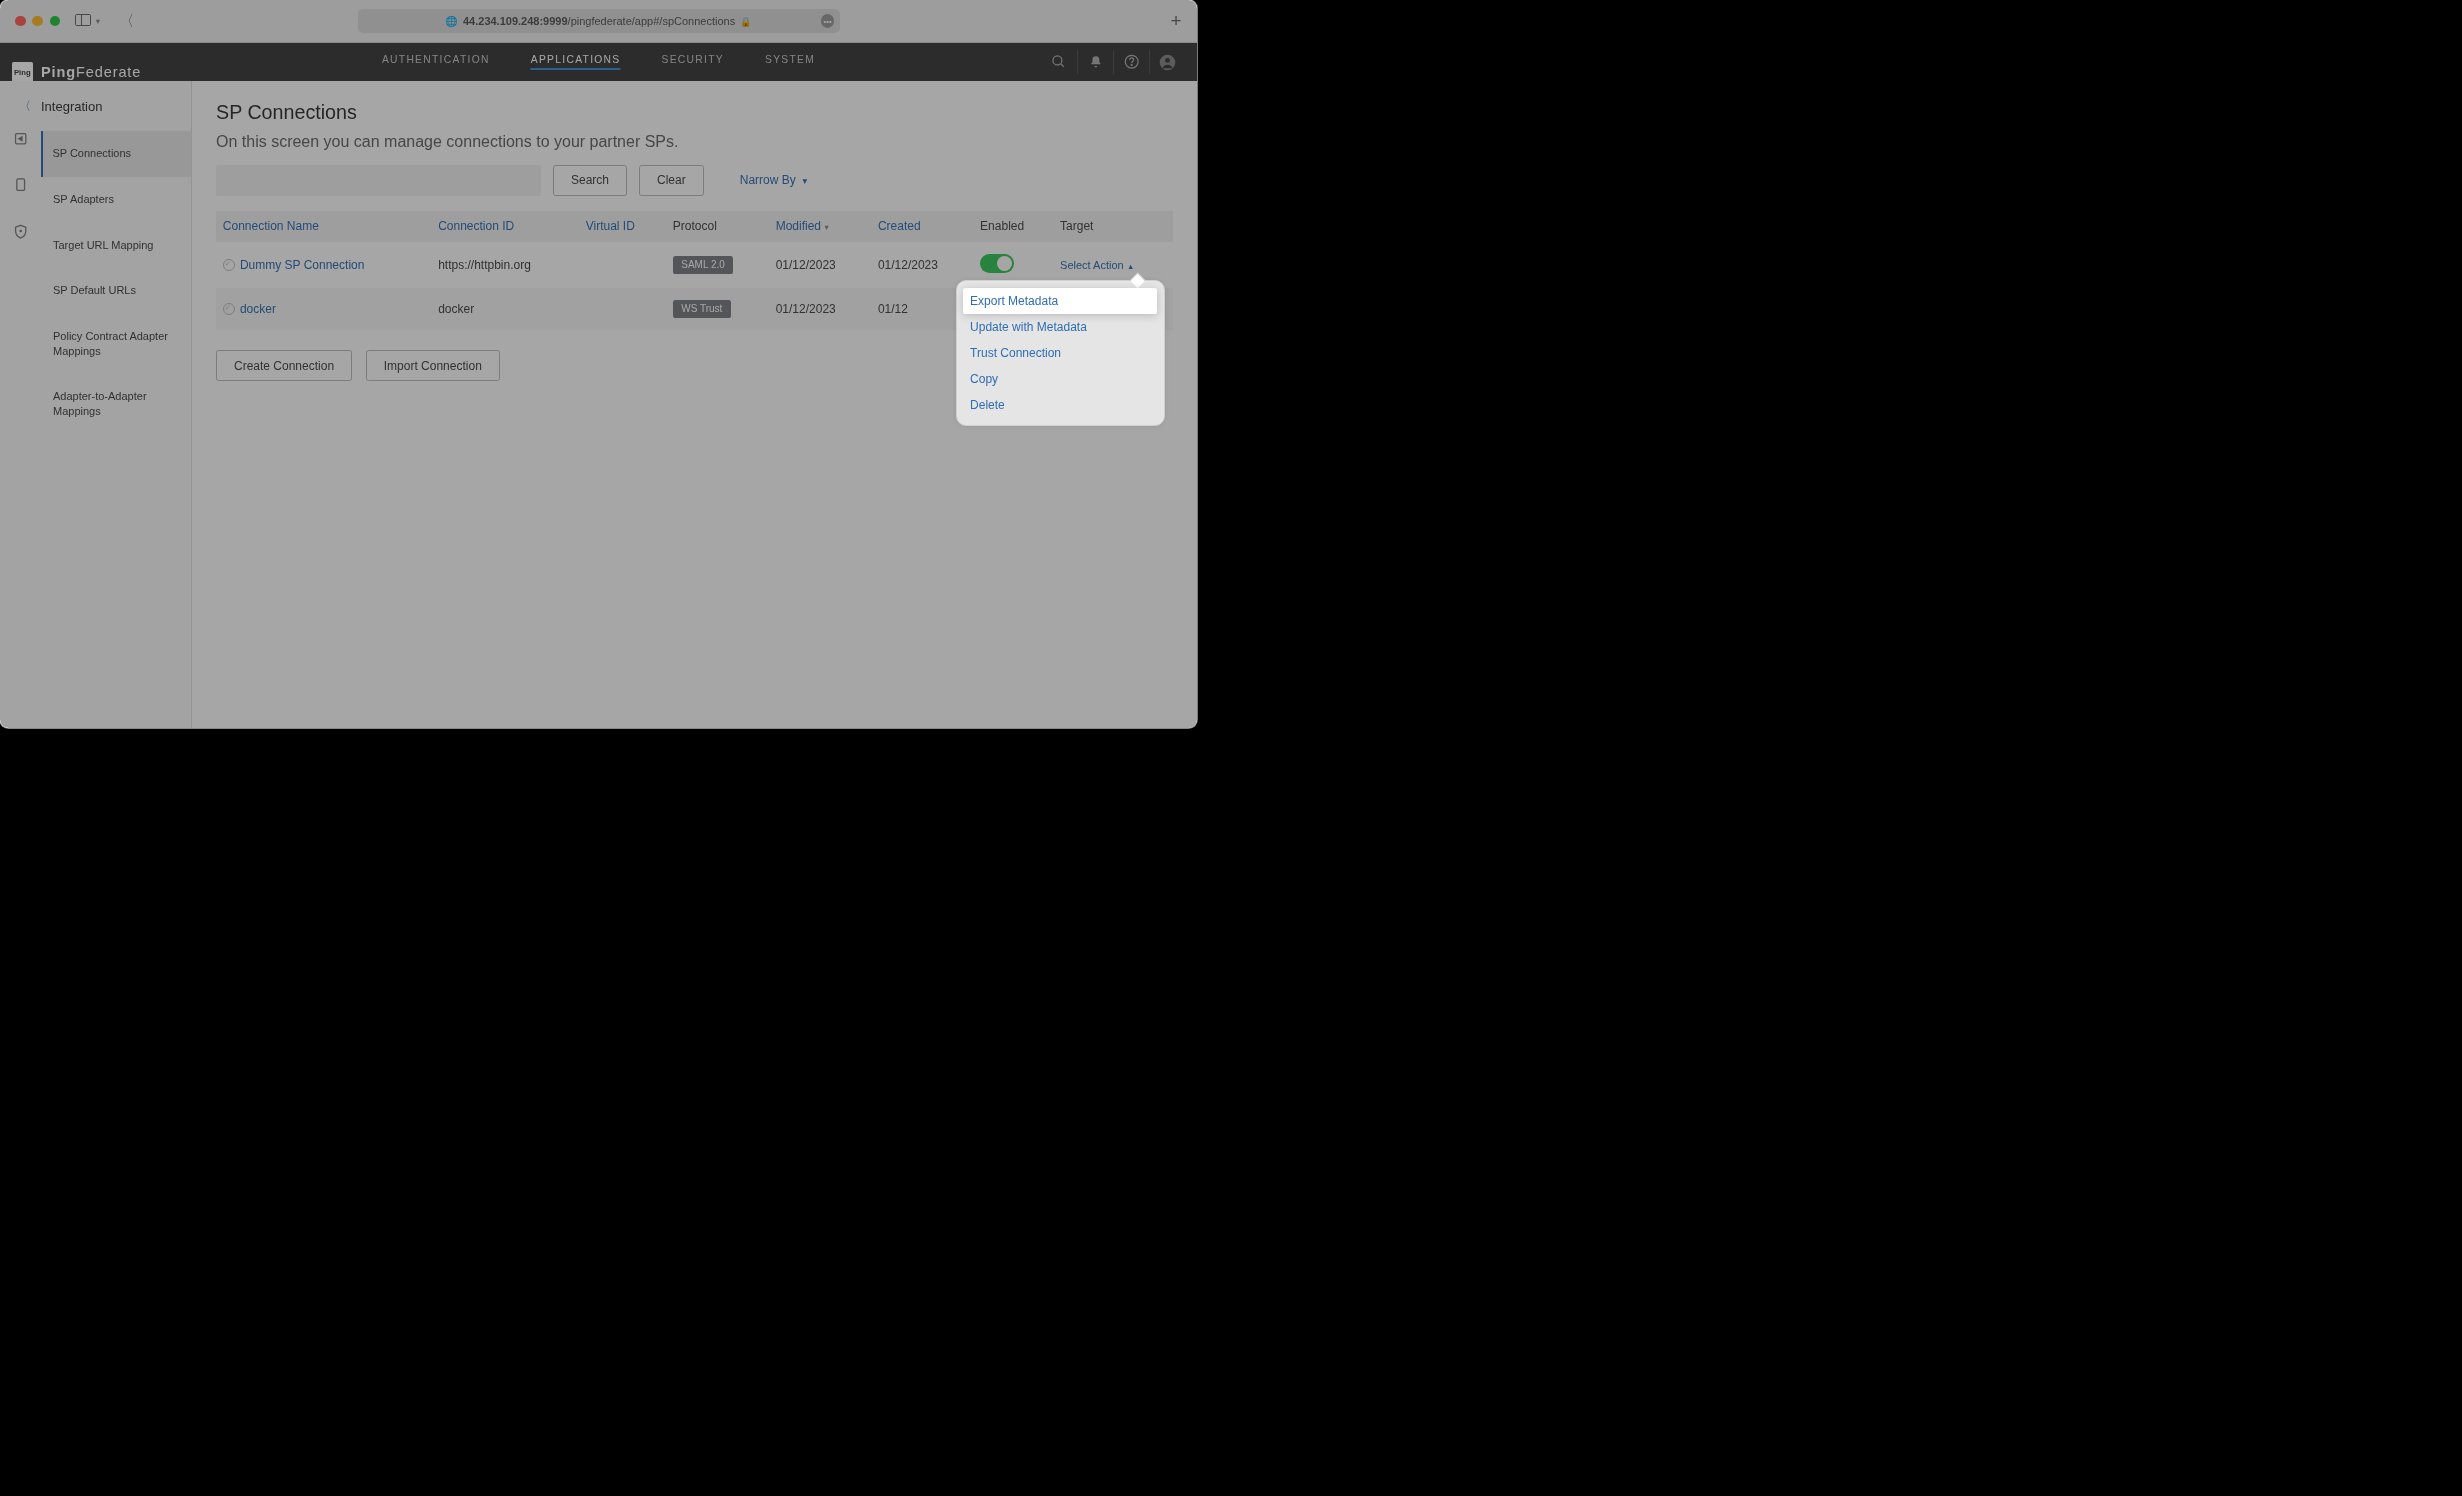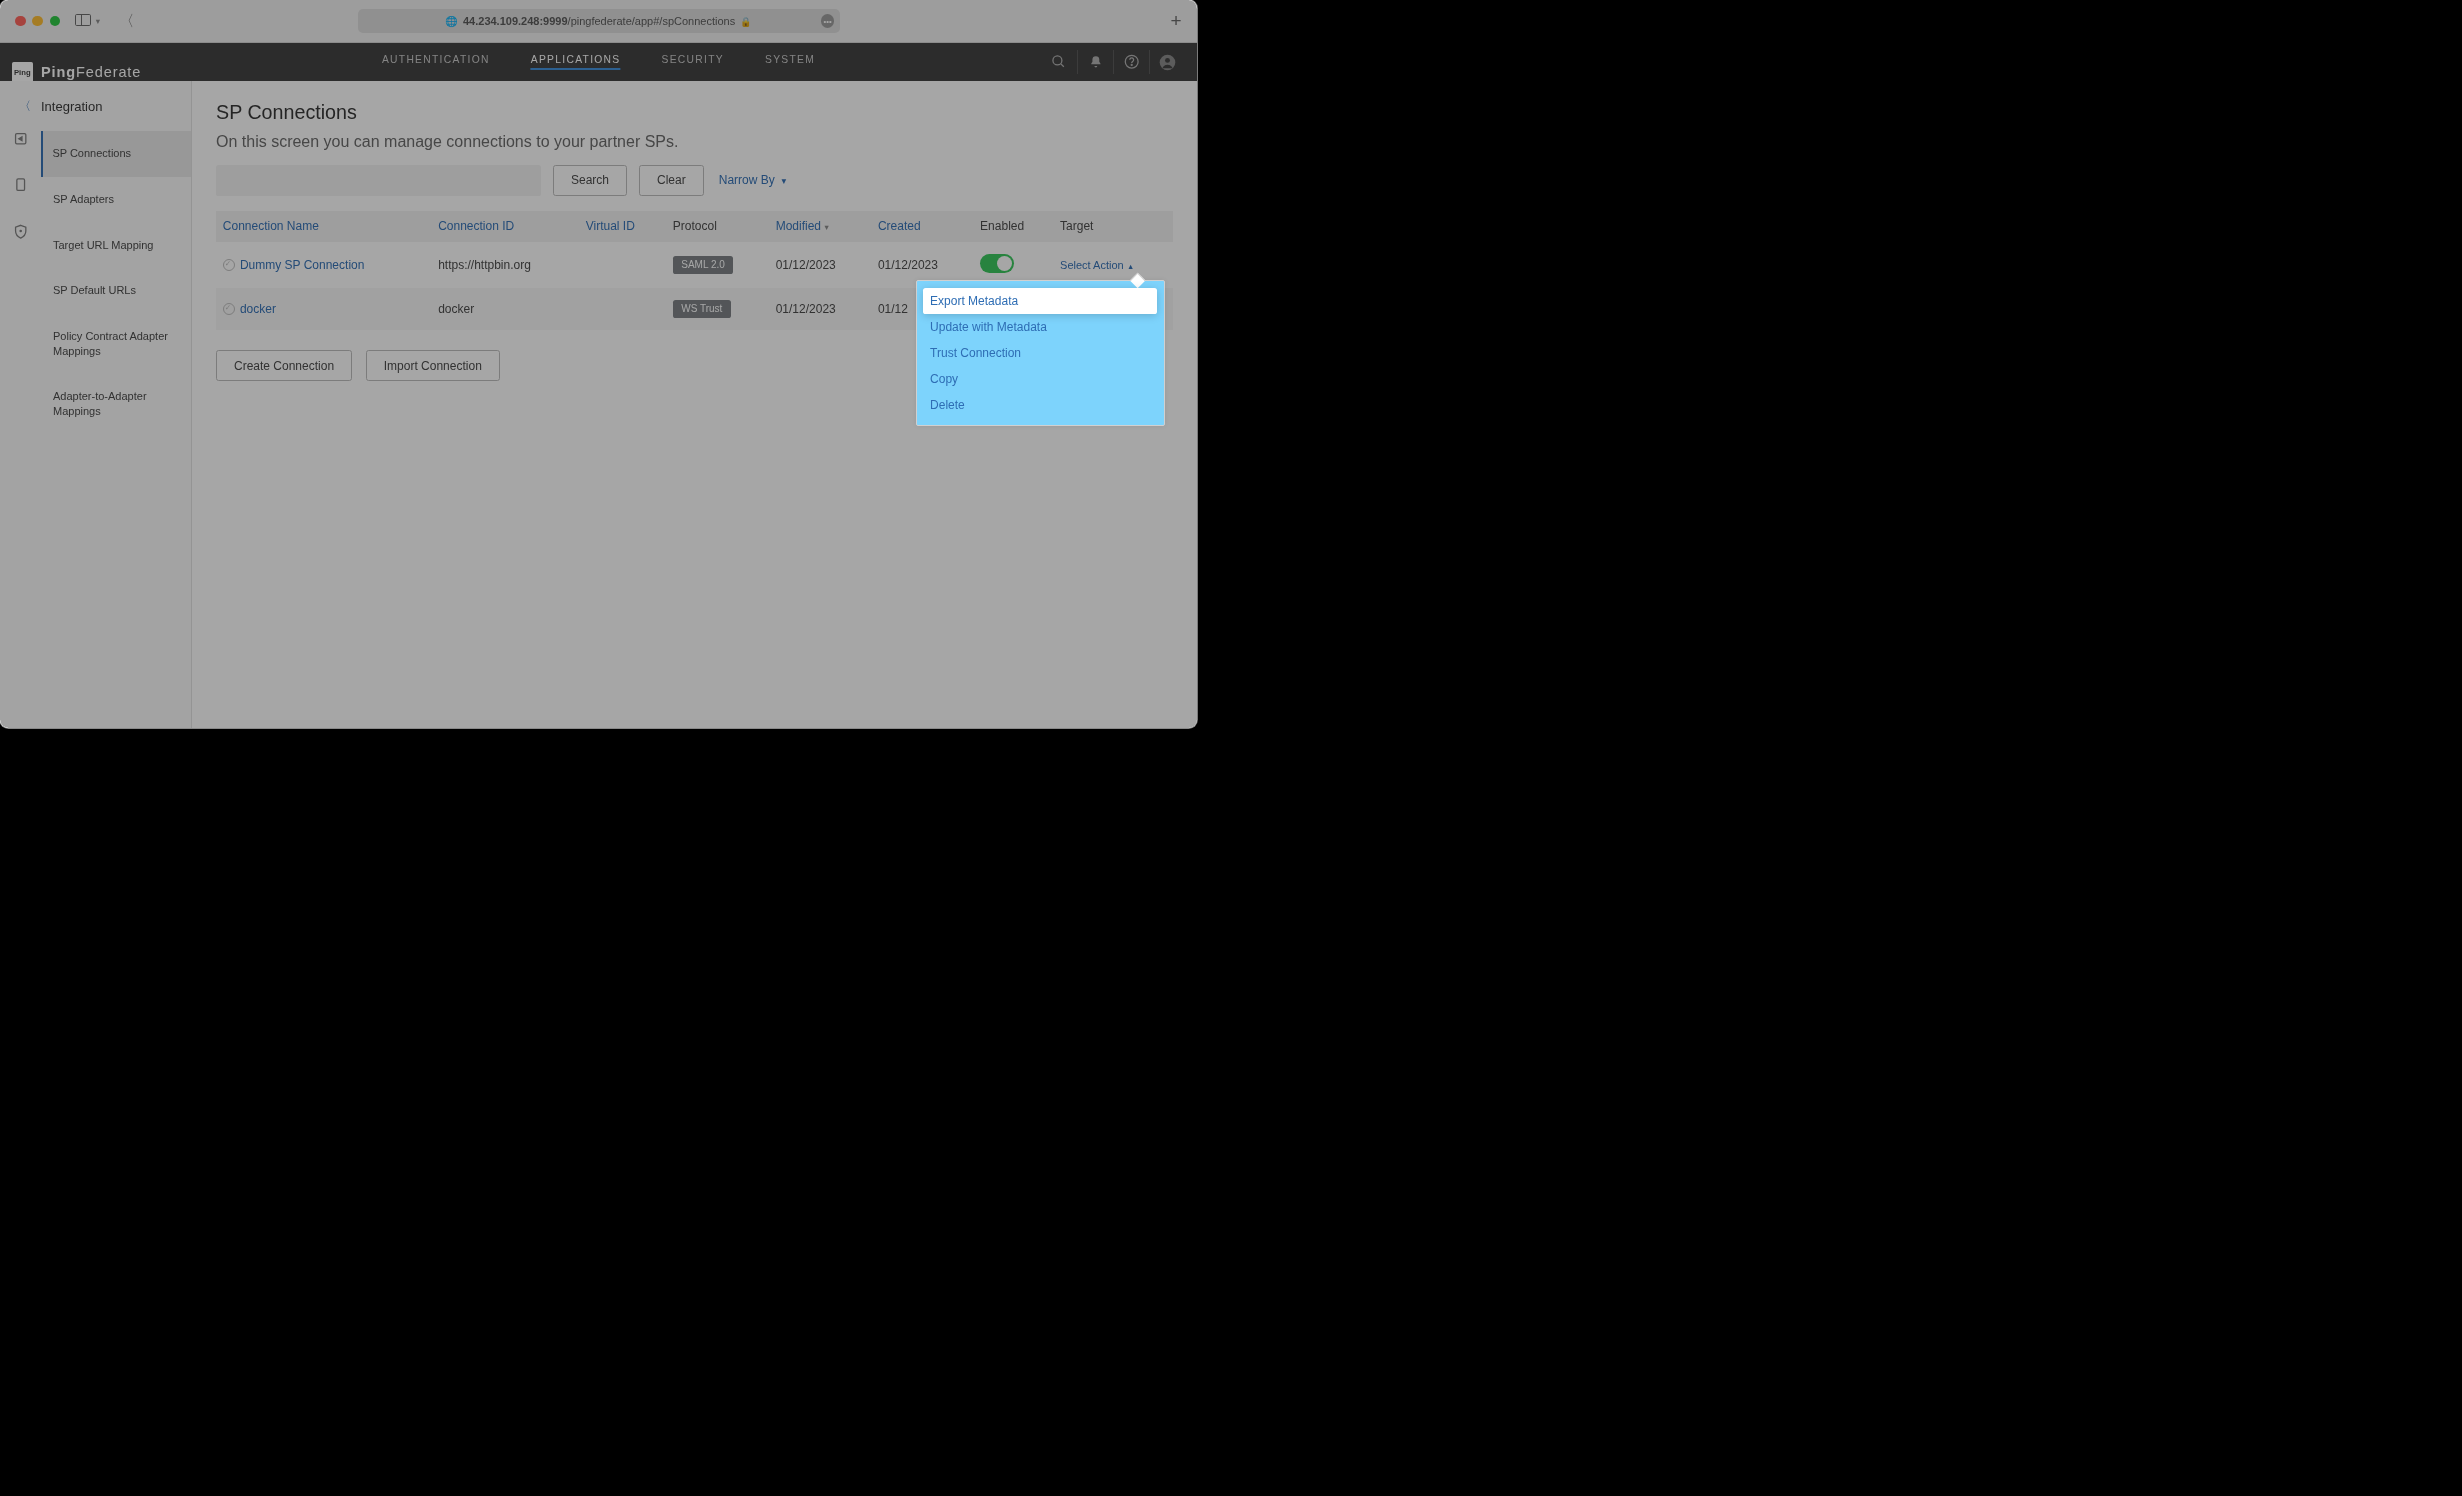--- a/index.html
+++ b/index.html
@@ -94,21 +94,21 @@
 .side-item{padding:15.4px 12px;font-size:11px;color:#444;cursor:pointer;line-height:1.35;}
 .side-item.active{background:var(--sidebar-sel);border-left:2.6px solid var(--accent);padding-left:9.4px;font-weight:500;}
 
 
 .main{flex:1;padding:17px 24px;position:relative;}
 h1{font-size:19.7px;font-weight:500;margin:3.4px 0 8.5px;color:#303030;}
 .subtitle{font-size:16px;color:#666;margin-bottom:13.7px;}
 .search-row{display:flex;align-items:center;gap:12px;margin-top:3.4px;}
 .search-input{width:325px;height:31px;background:#F2F2F2;border:none;border-radius:2.6px;padding:0 8.5px;font-size:12px;}
 .btn{height:31px;padding:0 17px;border:0.9px solid #BBB;background:#fff;border-radius:2.6px;font-size:12px;color:#444;cursor:pointer;}
-.narrow{color:var(--accent);font-size:12px;margin-left:3px;}
+.narrow{color:var(--accent);font-size:12px;margin-left:24px;}
 .narrow .chev{font-size:9.4px;margin-left:3.4px;}
 
 
 .table{width:100%;margin-top:15.4px;border-collapse:collapse;font-size:12px;}
 .table th{background:#F3F3F3;text-align:left;padding:8.5px 6.8px;font-weight:500;color:var(--accent);}
 .table th.plain{color:#444;}
 .table th .sort-chev{font-size:8.5px;color:#888;margin-left:3.4px;}
 .table td{padding:12px 6.8px;color:#444;}
 .table tr.data{background:#fff;}
 .table tr.data.alt{background:#F7F7F7;}
@@ -123,24 +123,24 @@
 
 .select-action{color:var(--accent);font-size:11px;cursor:pointer;}
 .select-action .chev{font-size:8.5px;margin-left:1.7px;}
 
 .footer-btns{display:flex;gap:13.7px;margin-top:20.5px;}
 
 
 .dropdown{
   position:absolute;
   right:32.5px;top:280px;
-  width:249px;
-  background:#7dd3fc;
+  width:209px;
+  background:#e5e5e5;
   border:0.9px solid var(--border);
-  border-radius:2px;
+  border-radius:10px;
   box-shadow:0 0 5.1px rgba(0,0,0,0.08);
   padding:6.8px;
 }
 .dropdown::before{
   content:"";position:absolute;top:-6px;right:20.5px;
   width:10.3px;height:10.3px;background:#fff;
   border-left:0.9px solid var(--border);border-top:0.9px solid var(--border);
   transform:rotate(45deg);
 }
 .dd-item{padding:6px 6.8px;color:var(--accent);border-radius:2.6px;cursor:pointer;font-size:12px;}

